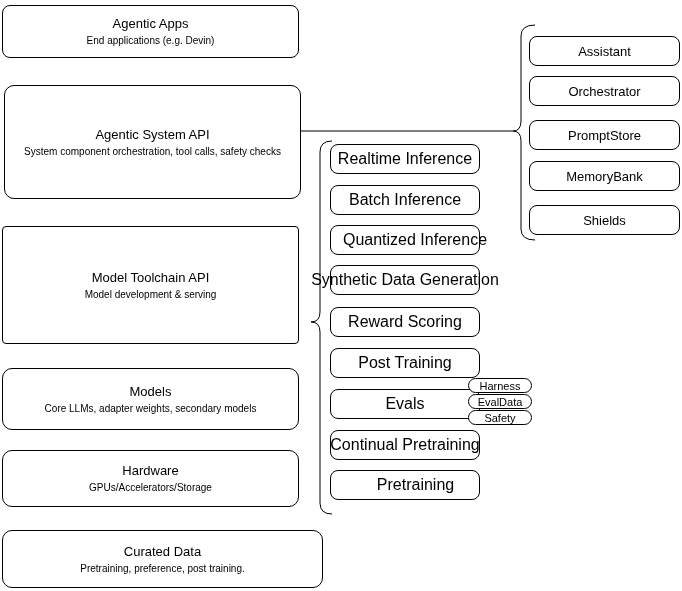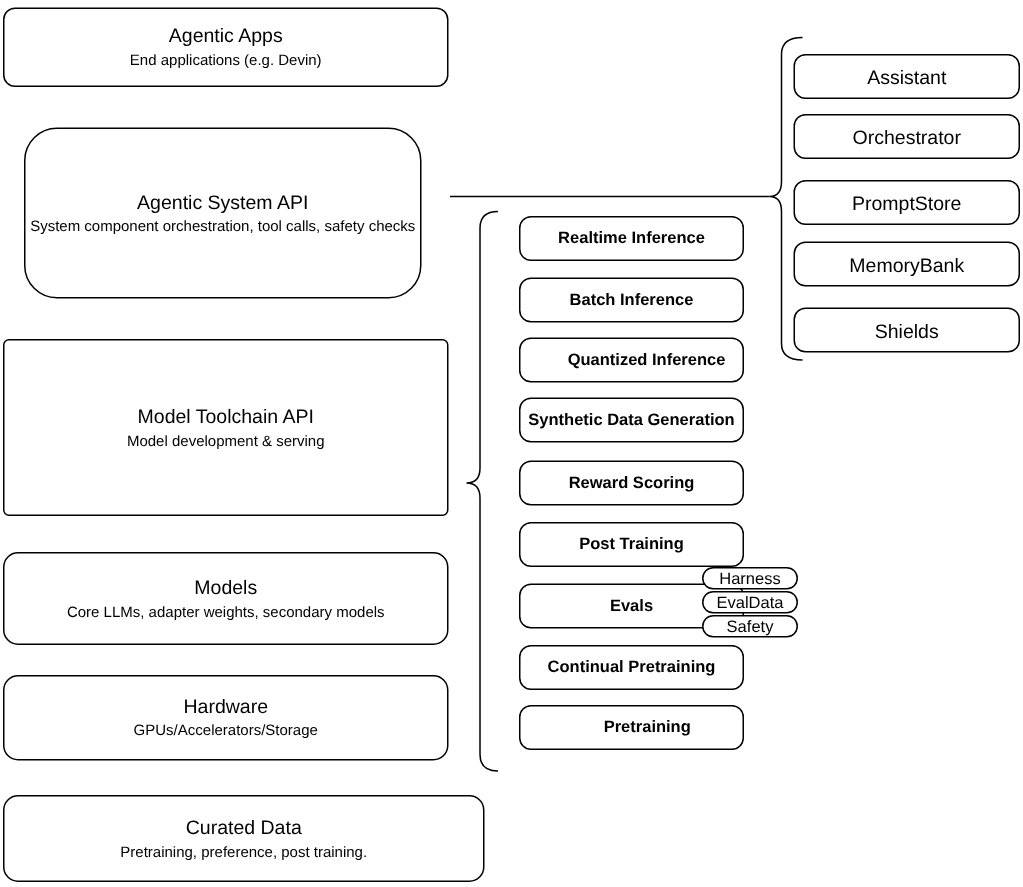--- a/index.html
+++ b/index.html
@@ -22,34 +22,33 @@
     align-items: center;
     justify-content: center;
     text-align: center;
     gap: 4px;
     z-index: 1;
   }
   .node .title   { font-size: 13px; line-height: 14px; white-space: nowrap; }
   .node .subtitle{ font-size: 10px; line-height: 11px; white-space: nowrap; }
   .mid-box {
     position: absolute;
-    left: 346px;
+    left: 330px;
     width: 150px;
     height: 30px;
     box-sizing: border-box;
     background: #ffffff;
     border: 1px solid #000000;
     border-radius: 8px;
     display: flex;
     align-items: center;
     justify-content: center;
-    font-size: 11px;
+    font-size: 16px;
     white-space: nowrap;
     z-index: 1;
-    font-weight: bold;
   }
   .right-box {
     position: absolute;
     left: 529px;
     width: 151px;
     height: 30px;
     box-sizing: border-box;
     background: #ffffff;
     border: 1px solid #000000;
     border-radius: 8px;
@@ -96,21 +95,21 @@
     <path d="M 332 141 Q 320 141 320 152 L 320 312 Q 320 322 311 322 Q 320 322 320 332 L 320 503 Q 320 514 332 514" stroke="#000000" stroke-width="1" fill="none"></path>
 
     <path d="M 535 25 Q 521 25 521 36 L 521 121 Q 521 131 513 131 Q 521 131 521 141 L 521 229 Q 521 240 535 240" stroke="#000000" stroke-width="1" fill="none"></path>
   </svg>
 
   <div class="node" style="left:2px; top:5px; width:297px; height:53px; border-radius:8px;">
     <div class="title">Agentic Apps</div>
     <div class="subtitle">End applications (e.g. Devin)</div>
   </div>
 
-  <div class="node" style="left:16px; top:85px; width:265px; height:114px; border-radius:22px;">
+  <div class="node" style="left:4px; top:85px; width:297px; height:114px; border-radius:10px;">
     <div class="title">Agentic System API</div>
     <div class="subtitle">System component orchestration, tool calls, safety checks</div>
   </div>
 
   <div class="node" style="left:2px; top:226px; width:297px; height:118px; border-radius:4px;">
     <div class="title">Model Toolchain API</div>
     <div class="subtitle">Model development &amp; serving</div>
   </div>
 
   <div class="node" style="left:2px; top:368px; width:297px; height:62px; border-radius:10px;">

